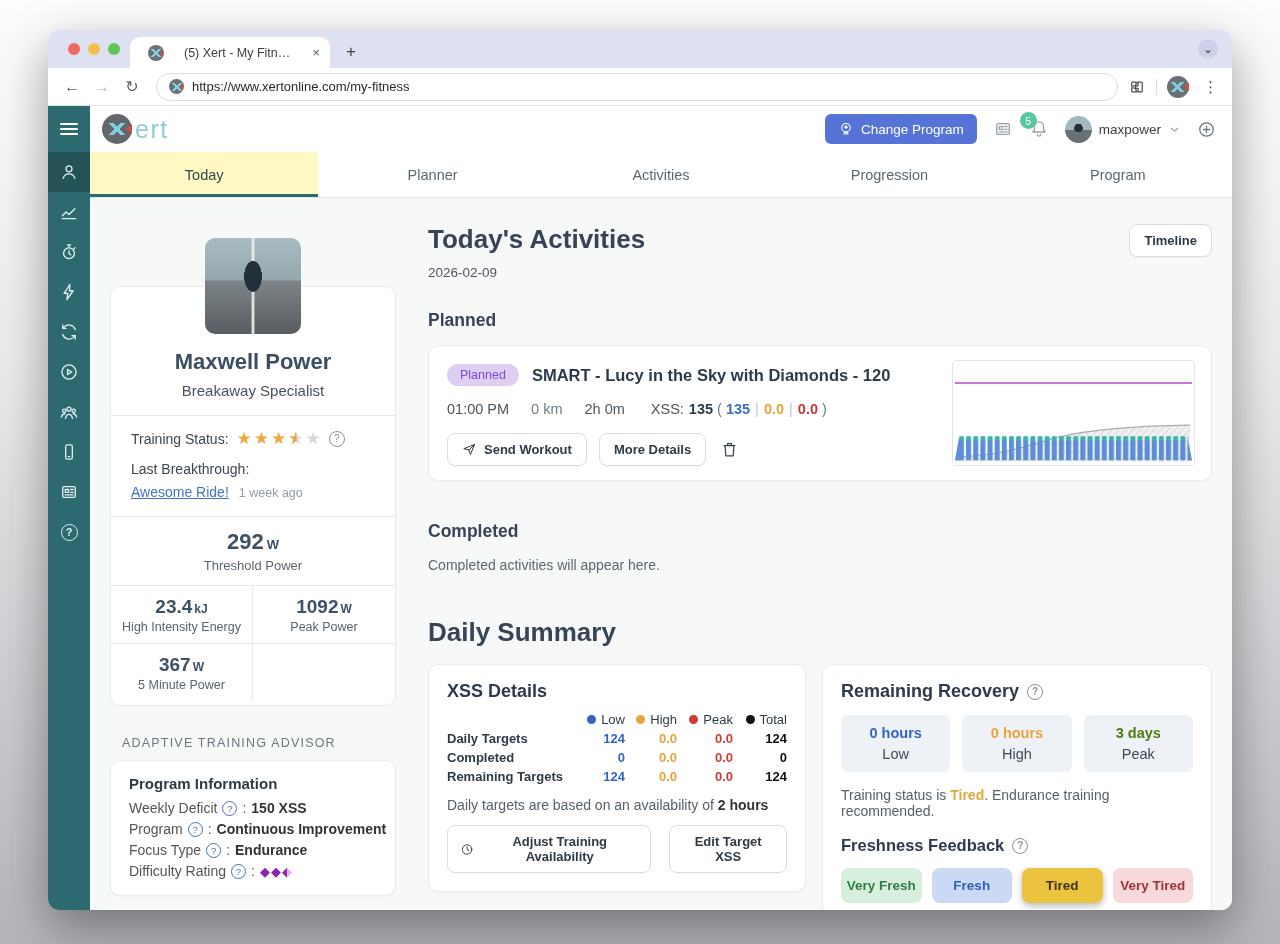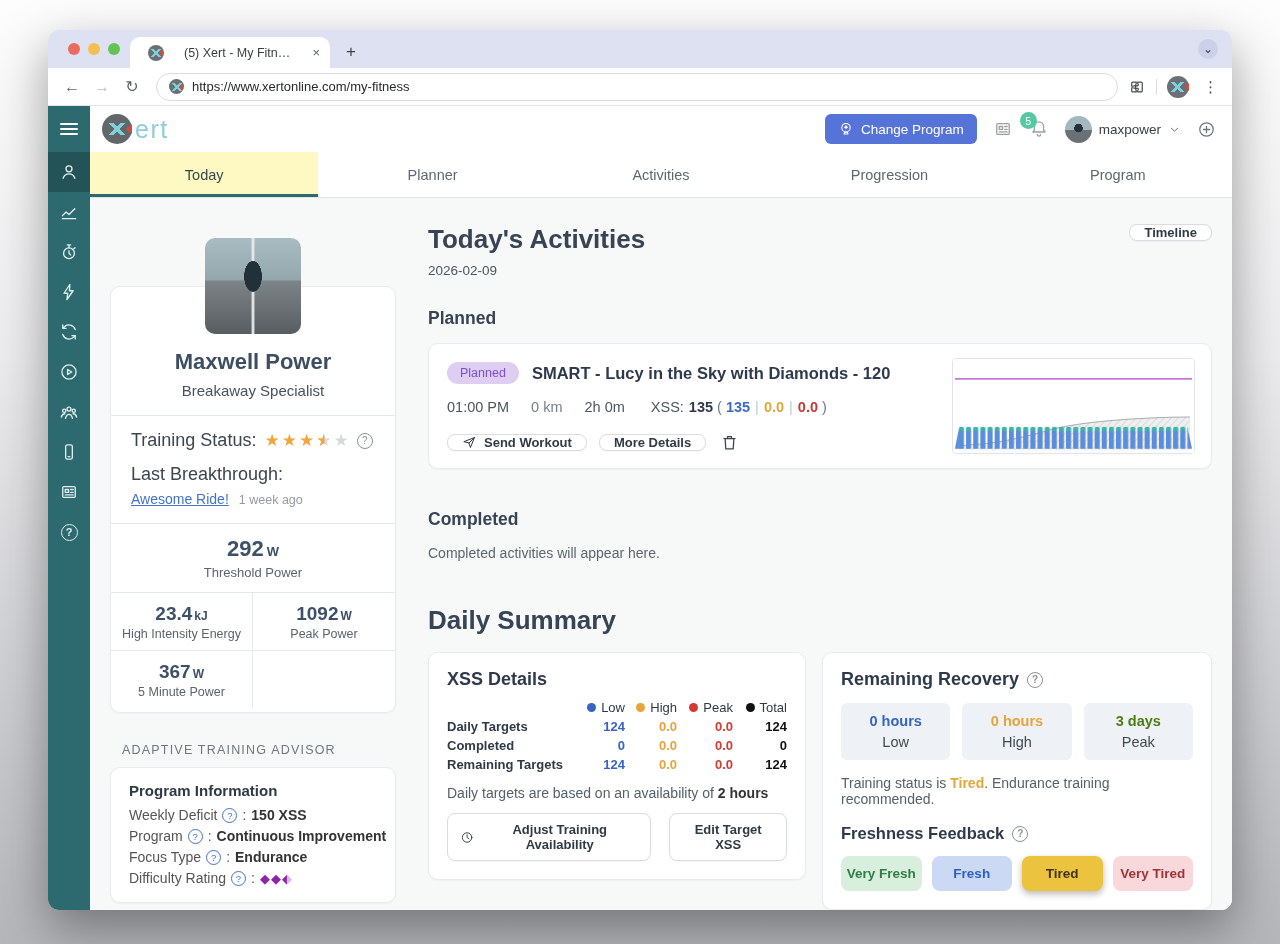--- a/index.html
+++ b/index.html
@@ -100,21 +100,21 @@
   .photo{width:96px;height:96px;border-radius:10px;margin-top:14px;margin-bottom:-48px;position:relative;z-index:2;
     background:radial-gradient(ellipse 15px 26px at 50% 40%,#22303a 58%,rgba(34,48,58,0) 60%),
       linear-gradient(90deg,rgba(255,255,255,0) 48%,rgba(236,238,234,.9) 49% 51%,rgba(255,255,255,0) 52%),
       linear-gradient(180deg,#a9bcc2 0%,#93a7ad 44%,#7d8488 44.5%,#585d61 100%)}
   .pcard{width:100%;background:#fff;border:1px solid #e9ebee;border-radius:10px;box-shadow:0 1px 2px rgba(0,0,0,.04);
     padding-top:62px;text-align:center;padding-bottom:4px}
   .pname{font-size:22px;font-weight:bold;color:#3d4e63}
   .psub{font-size:15px;color:#46525e;margin-top:7px}
   .pdiv{border:none;border-top:1px solid #e6e9ec;margin:16px 0 0}
   .pblock{text-align:left;padding:14px 20px 0}
-  .plabel{font-size:18px;color:#3c4650}
+  .plabel{font-size:14px;color:#3c4650}
   .statusrow{display:flex;align-items:center;gap:8px}
   .stars{display:inline-flex;gap:2px;font-size:17px;line-height:1}
   .star.full{color:#f0a63c}.star.empty{color:#d5d8dc}
   .star.half{position:relative;display:inline-block;color:#d5d8dc}
   .star.half .over{position:absolute;left:0;top:0;color:#f0a63c;clip-path:inset(0 46% 0 0)}
   .helpgray{width:16px;height:16px;border:1.4px solid #8a9199;border-radius:50%;display:inline-grid;place-items:center;
     font-size:10px;color:#8a9199;flex-shrink:0}
   .btrow{margin-top:6px;display:flex;align-items:baseline;gap:10px}
   .btlink{font-size:14px;color:#4273c8;text-decoration:underline}
   .btago{font-size:12.5px;color:#949ba3}
@@ -140,21 +140,21 @@
   .pival{font-weight:bold;color:#333}
   .diamonds{display:inline-flex;gap:1px;font-size:13px;line-height:1}
   .dia.full{color:#8e24aa}
   .dia.half{position:relative;display:inline-block;color:#d8b9e6}
   .dia.half .over{position:absolute;left:0;top:0;color:#8e24aa;clip-path:inset(0 50% 0 0)}
 
   
   .rightcol{flex:1;min-width:0}
   .titlerow{display:flex;align-items:flex-start;justify-content:space-between}
   .h1{font-size:26px;font-weight:bold;color:#364456}
-  .btn{background:#fff;border:1px solid #d9dde1;border-radius:8px;padding:0 14px;font-size:13px;font-weight:bold;
+  .btn{background:#fff;border:1px solid #d9dde1;border-radius:8px;padding:8px 14px;font-size:13px;font-weight:bold;
     color:#2f3a46;font-family:inherit;display:inline-flex;align-items:center;gap:7px;box-shadow:0 1px 1px rgba(0,0,0,.03)}
   .btn svg{width:15px;height:15px}
   .datetxt{font-size:13.5px;color:#4c565f;margin-top:8px}
   .h2{font-size:17.5px;font-weight:bold;color:#364456}
   .mt30{margin-top:30px}.mt40{margin-top:40px}.mt44{margin-top:44px}
   .plancard{background:#fff;border:1px solid #e9ebee;border-radius:10px;padding:14px 16px 14px 18px;margin-top:14px;
     display:flex;gap:16px;justify-content:space-between;box-shadow:0 1px 2px rgba(0,0,0,.04)}
   .planleft{flex:1;min-width:0}
   .planline{display:flex;align-items:center;gap:13px;margin-top:4px}
   .badge{background:#decff2;color:#7a4fd0;font-size:12.5px;padding:4px 13px;border-radius:20px;flex-shrink:0}

